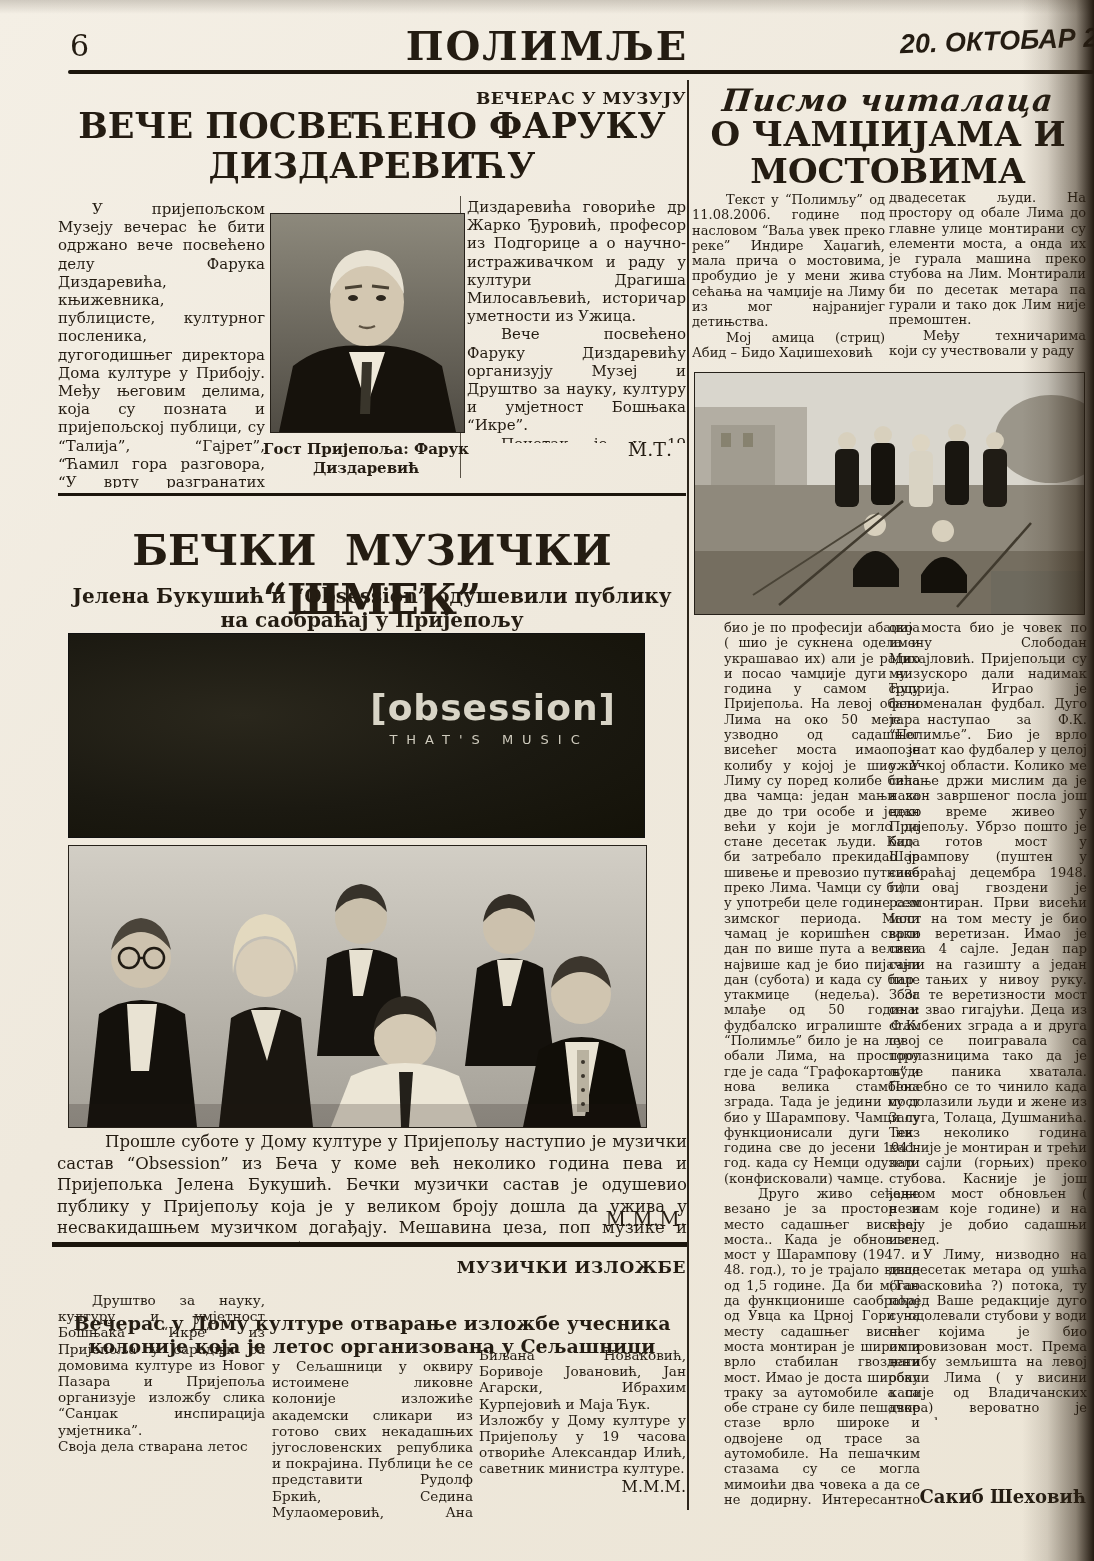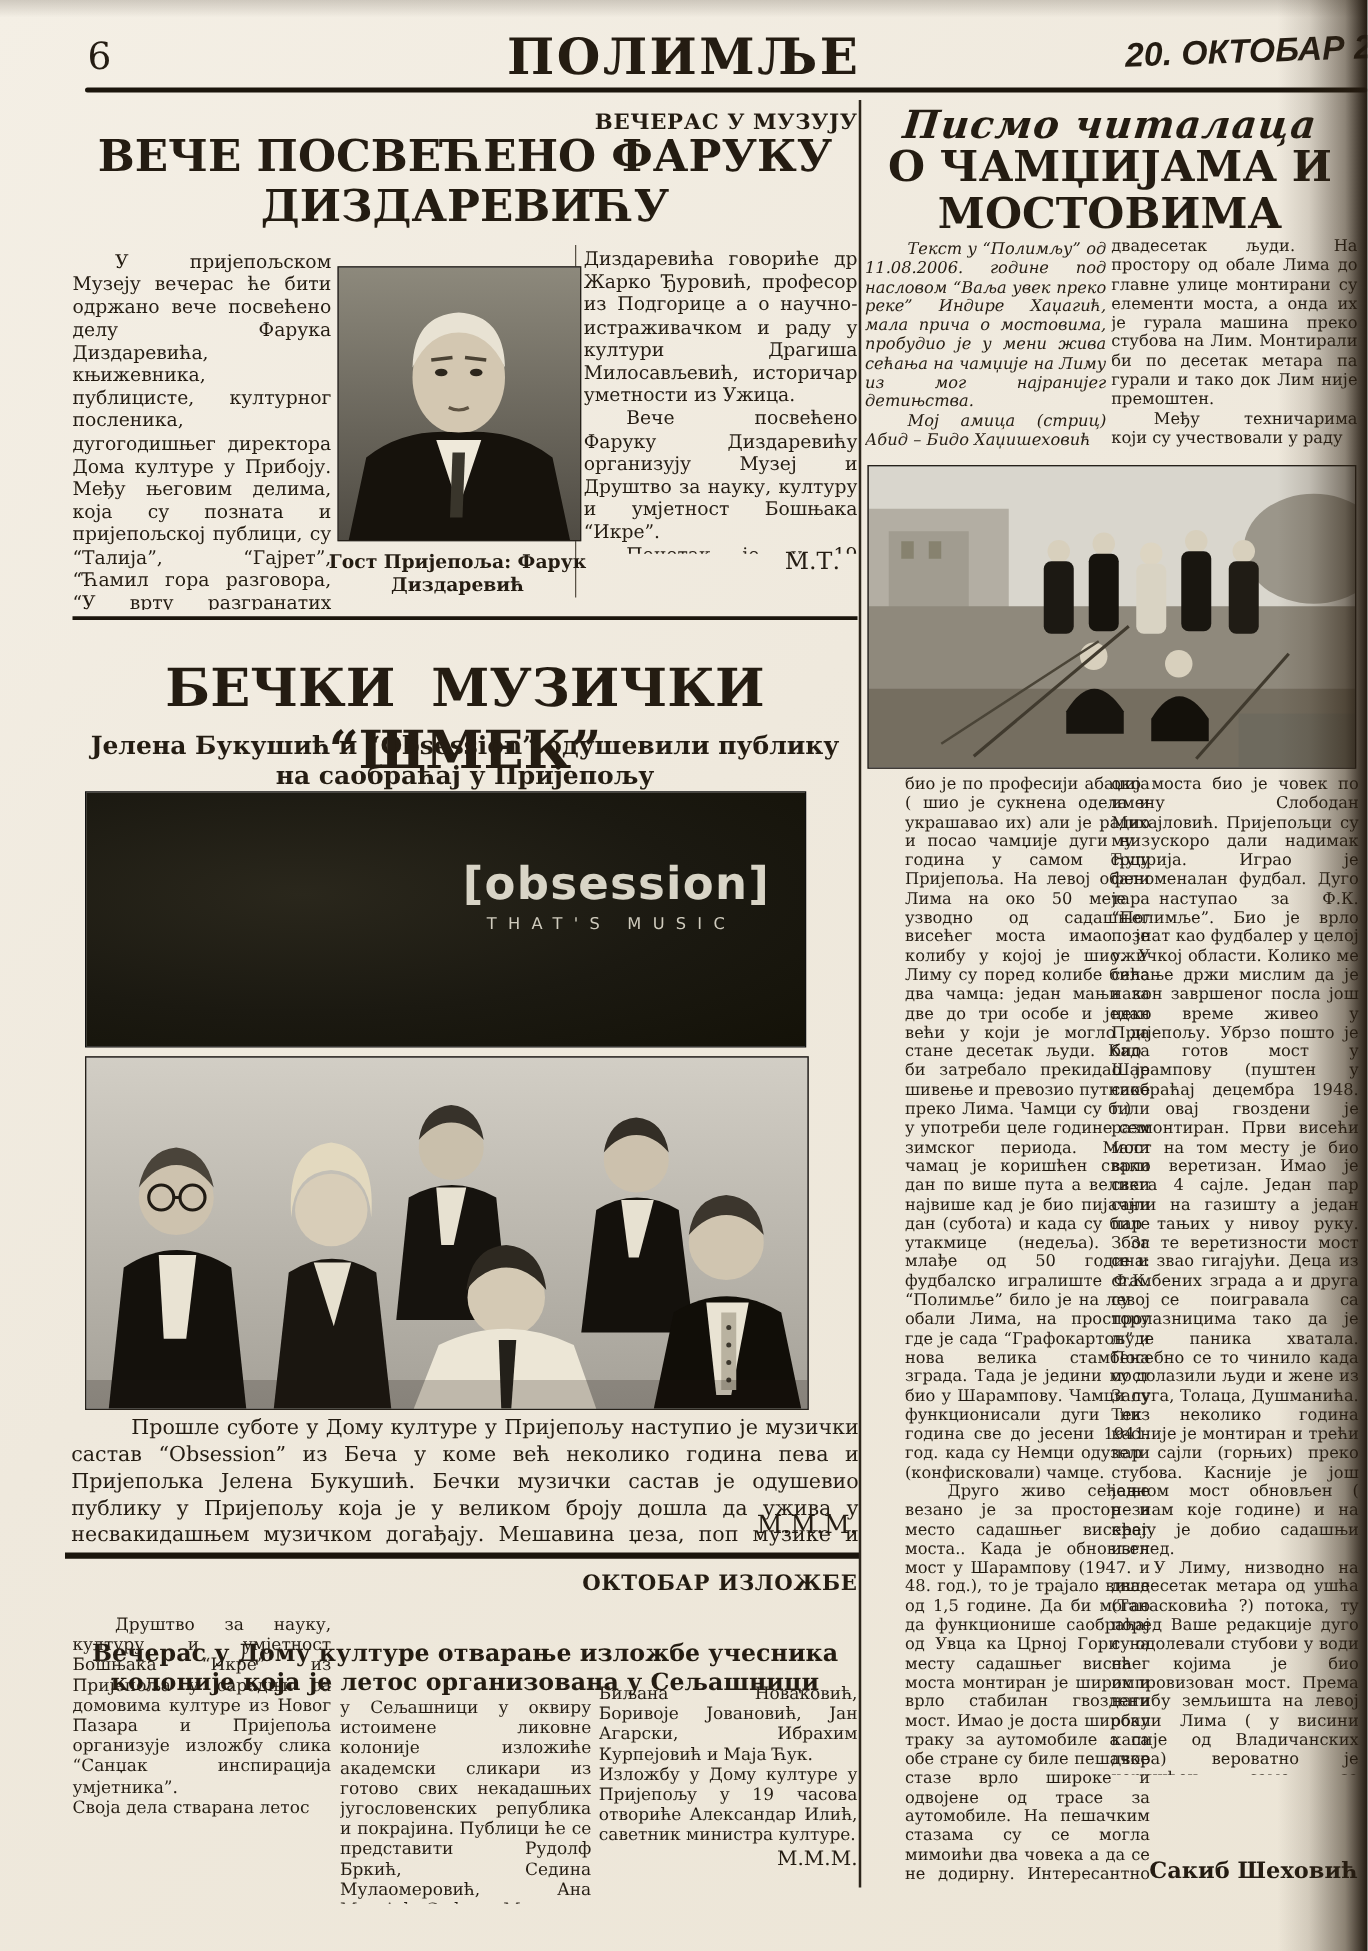--- a/index.html
+++ b/index.html
@@ -61,21 +61,21 @@
   #e-col1{left:58px;top:1292px;width:207px;height:180px;}
   #e-col2{left:272px;top:1358px;width:201px;height:165px;}
   #e-col3{left:479px;top:1347px;width:207px;height:190px;}
   .byline-inline{text-align:right;font-size:16px;margin-top:2px;}
   
   #l-vrule{left:687px;top:80px;width:2px;height:1430px;background:#2c251b;}
   #l-script{position:absolute;left:690px;top:82px;width:396px;text-align:center;
     font-style:italic;font-weight:bold;font-size:31px;letter-spacing:1px;transform:skewX(-6deg);}
   #l-head{left:690px;top:116px;width:396px;font-size:34px;line-height:37px;}
   .lcol{font-size:13px;line-height:15.3px;}
-  #l-topL{left:692px;top:192px;width:193px;height:180px;font-style:italic;}
+  #l-topL{left:692px;top:192px;width:193px;height:180px;}
   #l-topR{left:889px;top:190px;width:197px;height:182px;}
   #l-photo{left:694px;top:372px;width:389px;height:241px;}
   #l-botL{left:692px;top:620px;width:196px;height:888px;margin-left:32px;}
   #l-botR{left:889px;top:620px;width:198px;height:800px;}
   #l-byline{left:900px;top:1486px;width:186px;font-weight:bold;font-size:18px;}
 </style>
 </head>
 <body>
 
 <div class="page">
@@ -178,21 +178,21 @@
       <polygon points="330,226 344,226 340,281 332,281" fill="#23201a"></polygon>
       <rect x="0" y="258" width="577" height="23" fill="rgba(30,24,16,0.22)"></rect>
     </svg>
   </div>
   <div class="col" id="c-caption">
     <p>Прошле суботе у Дому културе у Пријепољу наступио је музички састав “Obsession” из Беча у коме већ неколико година пева и Пријепољка Јелена Букушић. Бечки музички састав је одушевио публику у Пријепољу која је у великом броју дошла да ужива у несвакидашњем музичком догађају. Мешавина џеза, поп музике и евергрина учинила је незаборавним музичко вече у Пријепољу.</p>
   </div>
   <div class="byline" id="c-byline">М.М.М.</div>
   <div class="rule" id="rule-2"></div>
 
-  <div class="kicker" id="e-kicker">ОКТОБАР ИЗЛОЖБЕ</div>
+  <div class="kicker" id="e-kicker">МУЗИЧКИ ИЗЛОЖБЕ</div>
   <div class="subhead" id="e-sub">Вечерас у Дому културе отварање изложбе учесника колоније која је летос организована у Сељашници</div>
   <div class="col ecol" id="e-col1">
     <p class="ind">Друштво за науку, културу и умјетност Бошњака “Икре” из Пријепоља у сарадњи са домовима културе из Новог Пазара и Пријепоља организује изложбу слика “Санџак инспирација умјетника”.</p>
     <p>Своја дела стварана летос</p>
   </div>
   <div class="col ecol" id="e-col2">
     <p>у Сељашници у оквиру истоимене ликовне колоније изложиће академски сликари из готово свих некадашњих југословенских република и покрајина. Публици ће се представити Рудолф Бркић, Седина Мулаомеровић, Ана Матејић, Сшћипе Мехмети,</p>
   </div>
   <div class="col ecol" id="e-col3">
     <p>Биљана Новаковић, Боривоје Јовановић, Јан Агарски, Ибрахим Курпејовић и Маја Ћук.</p>

